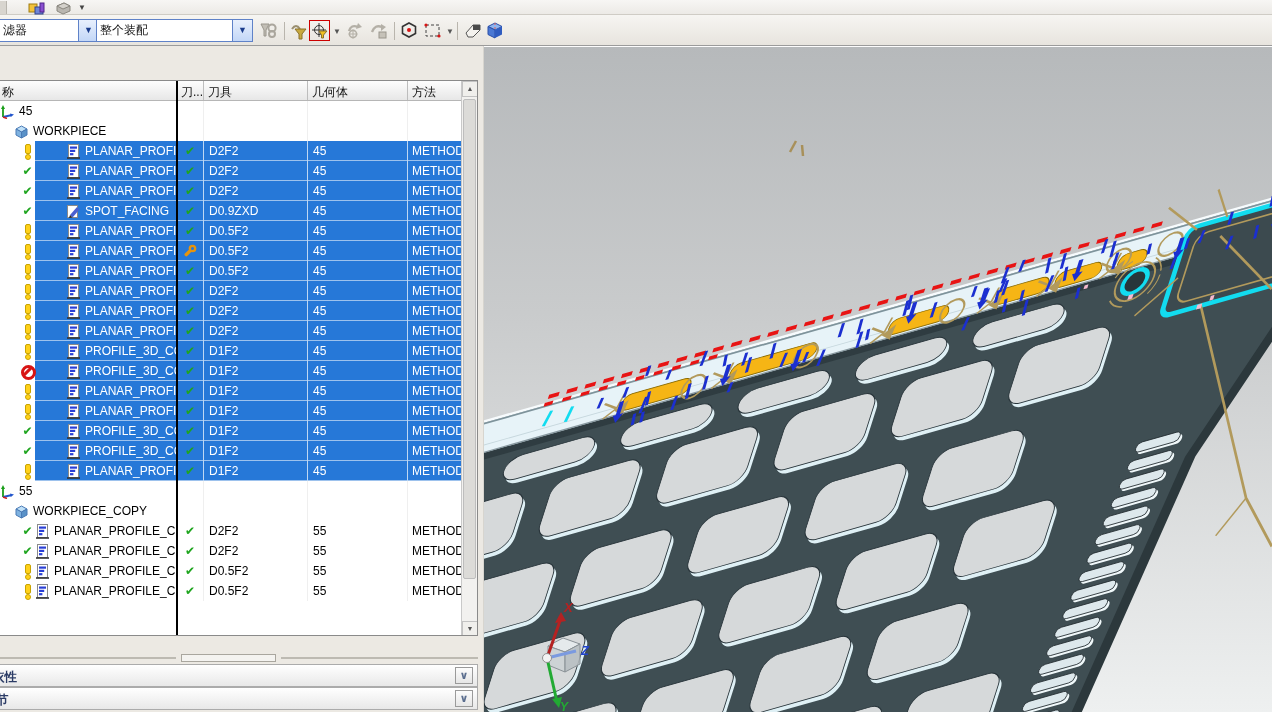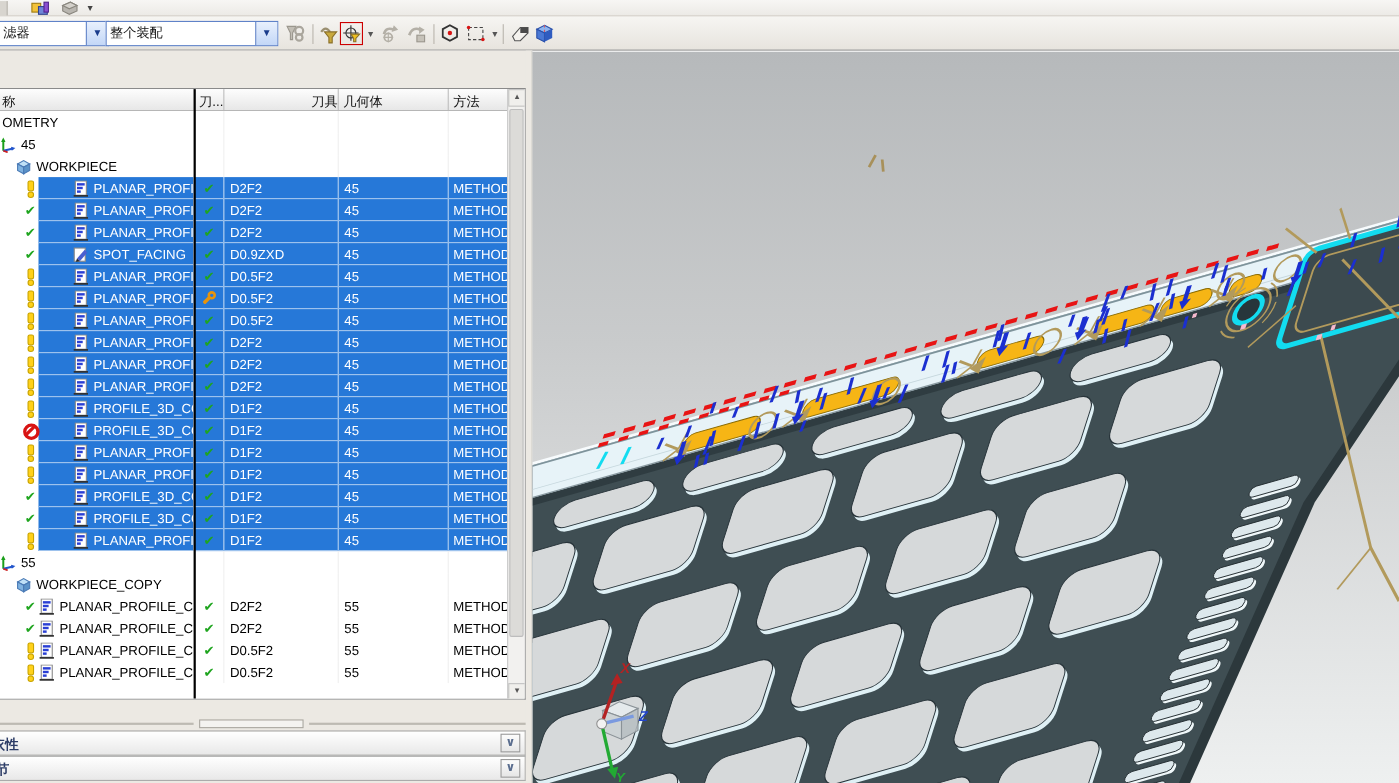--- a/index.html
+++ b/index.html
@@ -33,21 +33,21 @@
   #nav-title .ttl { position:absolute; left:1px; top:6px; font-size:13px; font-weight:bold; color:#1a1a1a;
     white-space:nowrap; }
   #btn-float { position:absolute; right:8px; top:6px; width:14px; height:13px; border:2px solid #333;
     background:#fff; }
   #nav-table { position:absolute; left:0; top:34px; width:478px; height:556px; background:#fff;
     border:1px solid #8a8a8a; border-left:none; overflow:hidden; }
   #nav-header { position:absolute; left:0; top:0; width:461px; height:20px; display:flex;
     background:linear-gradient(#fdfdfd,#e7e7e7); border-bottom:1px solid #b6b6b6; }
   .hc { font-size:12px; color:#111; padding:3px 0 0 4px; border-right:1px solid #bdbdbd;
     overflow:hidden; white-space:nowrap; }
-  .hc.h0{width:177px; padding-left:2px;} .hc.h1{width:27px;} .hc.h2{width:104px;text-align:right;} .hc.h3{width:100px;} .hc.h4{flex:1; border-right:none;}
+  .hc.h0{width:177px; padding-left:2px;} .hc.h1{width:27px;} .hc.h2{width:104px;} .hc.h3{width:100px;} .hc.h4{flex:1; border-right:none;}
   #nav-body { position:absolute; left:0; top:20px; width:461px; height:536px; overflow:hidden; background:#fff; }
   #col-line { position:absolute; left:176px; top:0; width:2px; height:556px; background:#000; z-index:6; }
 
   .trow { display:flex; height:20px; font-size:12px; color:#000; }
   .c { display:flex; align-items:center; overflow:hidden; white-space:nowrap;
     border-right:1px solid #efefef; height:20px; }
   .cn{width:177px;} .ck{width:27px; justify-content:center;} .ct{width:104px; padding-left:5px;}
   .cg{width:100px; padding-left:5px;} .cm{flex:1; padding-left:4px; border-right:none;text-align:right;}
   .trow.sel .ck,.trow.sel .ct,.trow.sel .cg,.trow.sel .cm { background:#2678d8; color:#fff;
     border-right:1px solid rgba(255,255,255,.7); box-shadow:inset 0 -1px 0 rgba(255,255,255,.55); }
@@ -202,29 +202,20 @@
   <div id="panel">
     <div id="nav-table">
       <div id="nav-header">
         <span class="hc h0">称</span>
         <span class="hc h1">刀...</span>
         <span class="hc h2">刀具</span>
         <span class="hc h3">几何体</span>
         <span class="hc h4">方法</span>
       </div>
       <div id="nav-body">
-          <div class="trow">
-            <div class="c cn">
-              <span class="lbl" style="padding-left:2px">OMETRY</span>
-            </div>
-            <div class="c ck"></div>
-            <div class="c ct"></div>
-            <div class="c cg"></div>
-            <div class="c cm"></div>
-          </div>
           <div class="trow">
             <div class="c cn">
               <span class="oi">
                 <svg width="15" height="15">
                   <line x1="3" y1="13" x2="3" y2="3" stroke="#1a9e1a" stroke-width="1.8"></line>
                   <polygon points="3,1 1,5 5,5" fill="#1a9e1a"></polygon>
                   <line x1="3" y1="13" x2="12" y2="11" stroke="#2255cc" stroke-width="1.8"></line>
                   <polygon points="14,10.5 10,9.5 10.7,13" fill="#2255cc"></polygon>
                   <line x1="3" y1="13" x2="7" y2="14.5" stroke="#cc2222" stroke-width="1.6"></line>
                 </svg>

